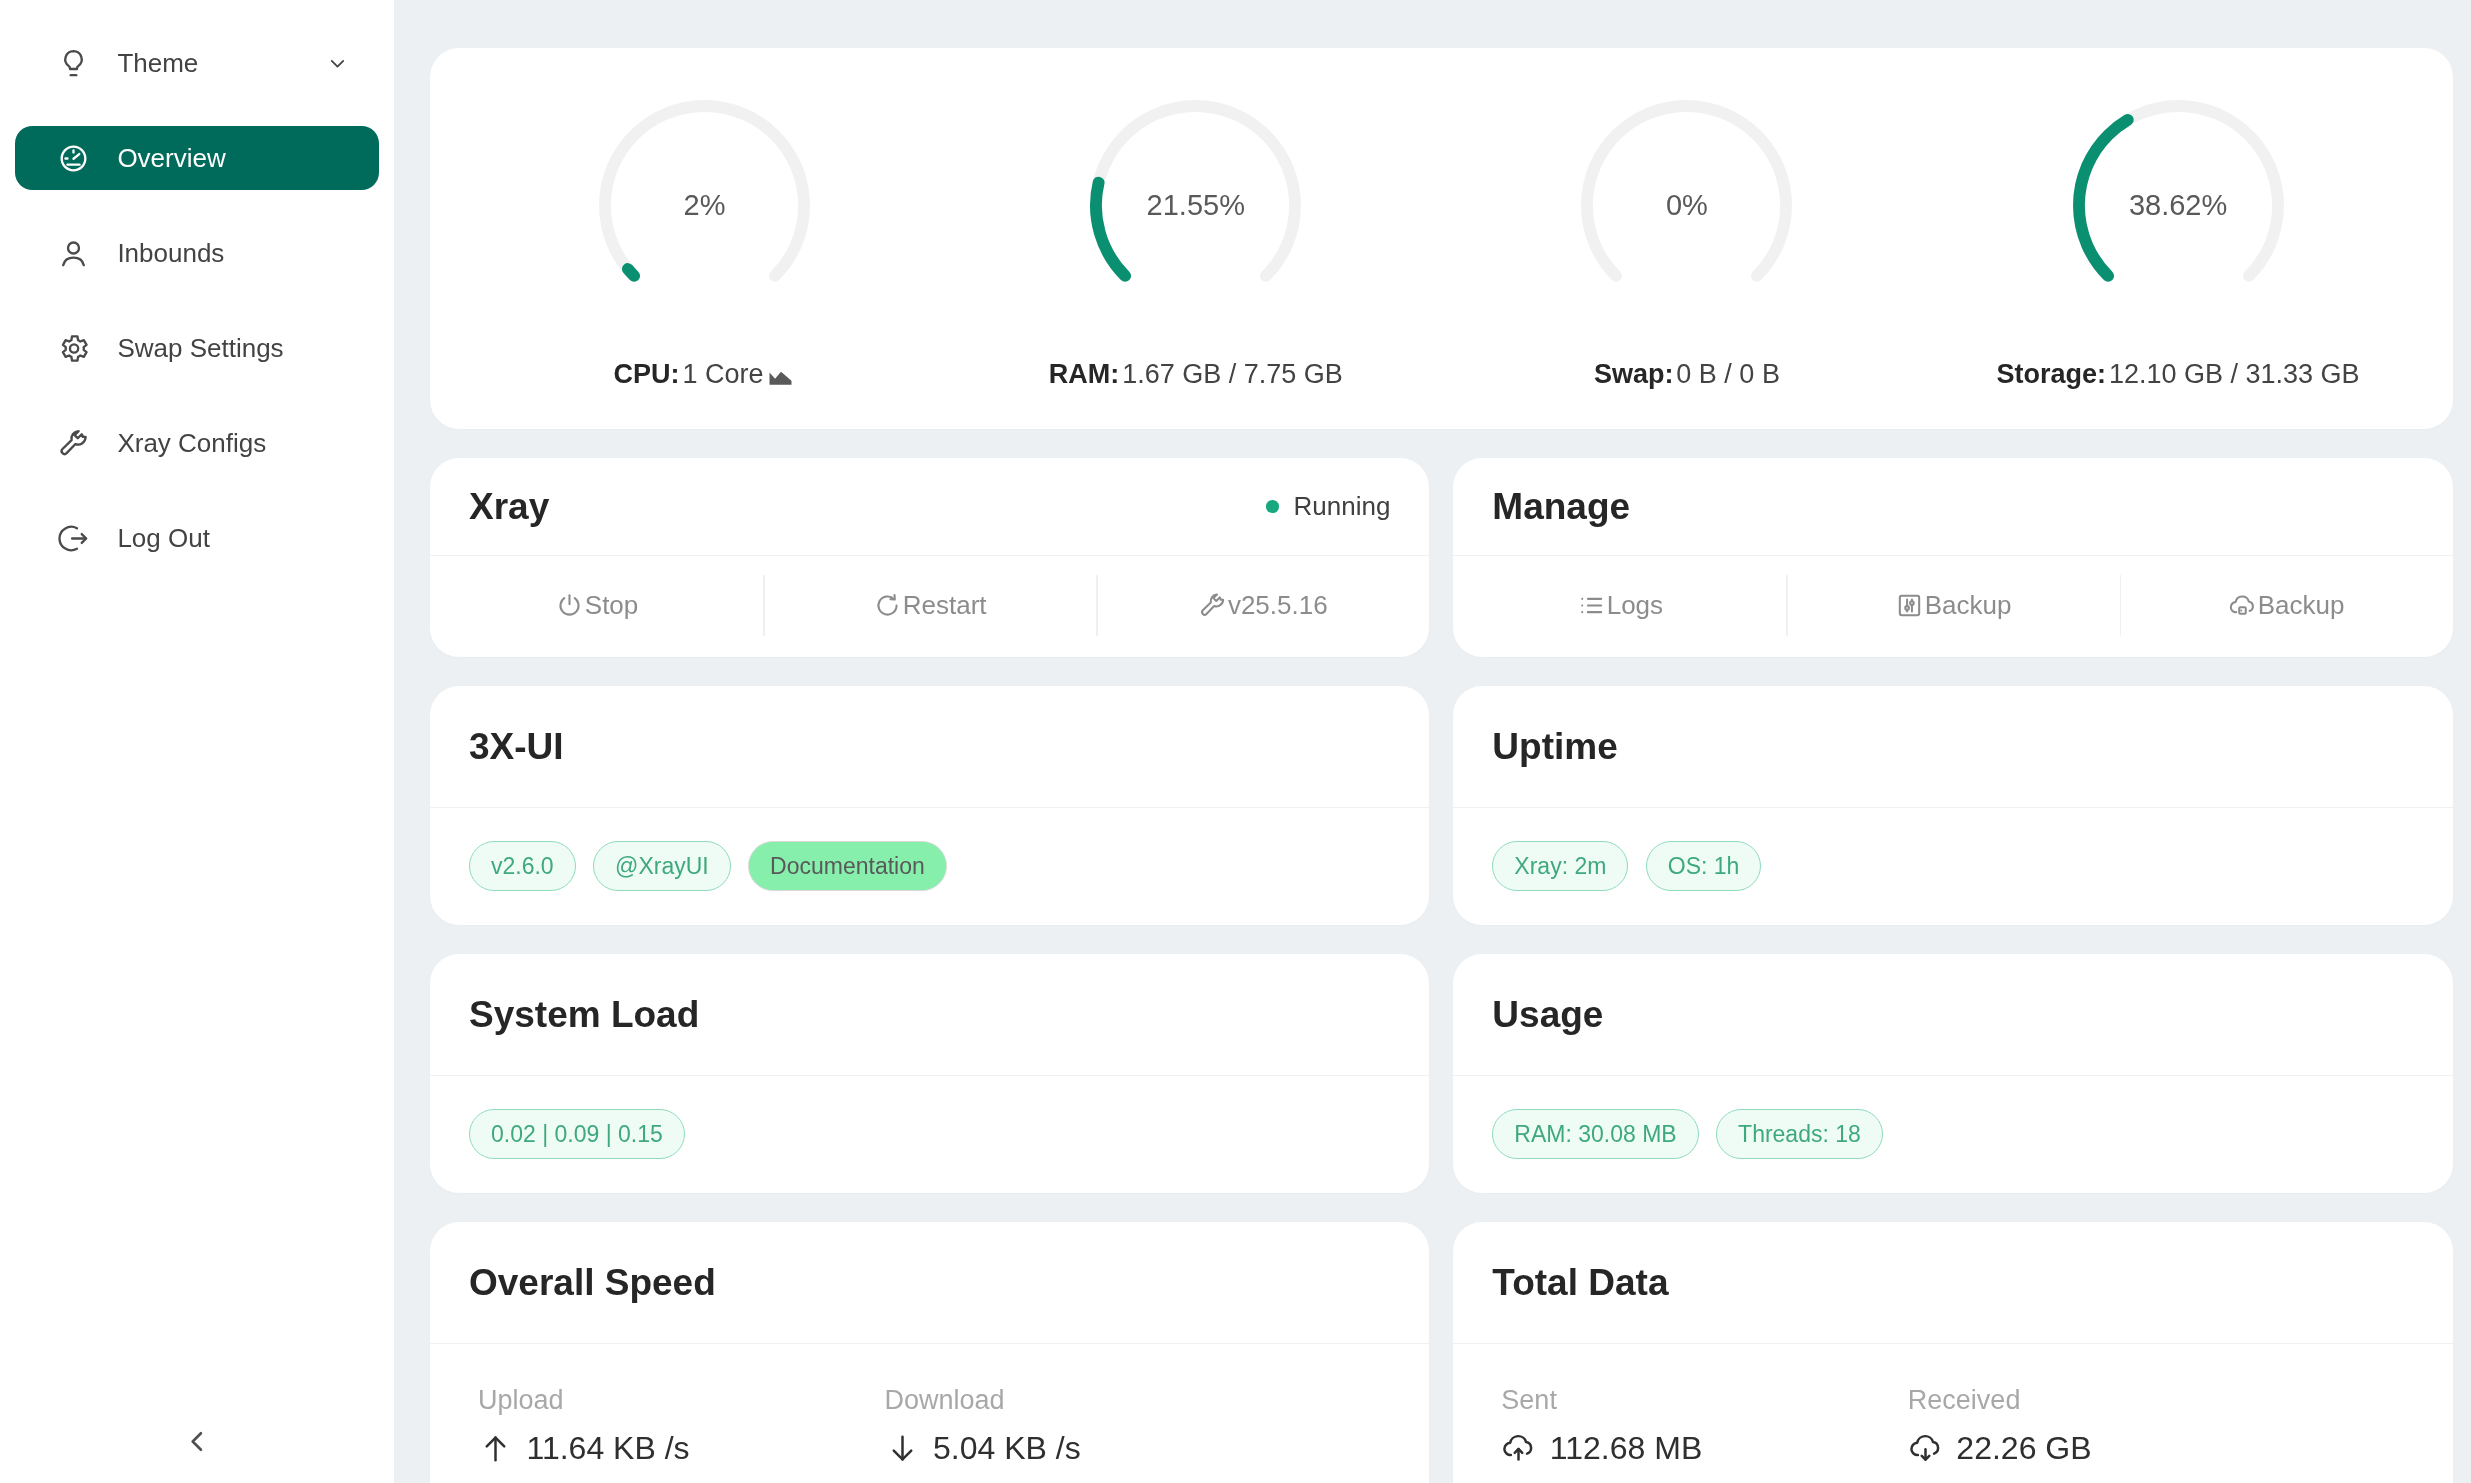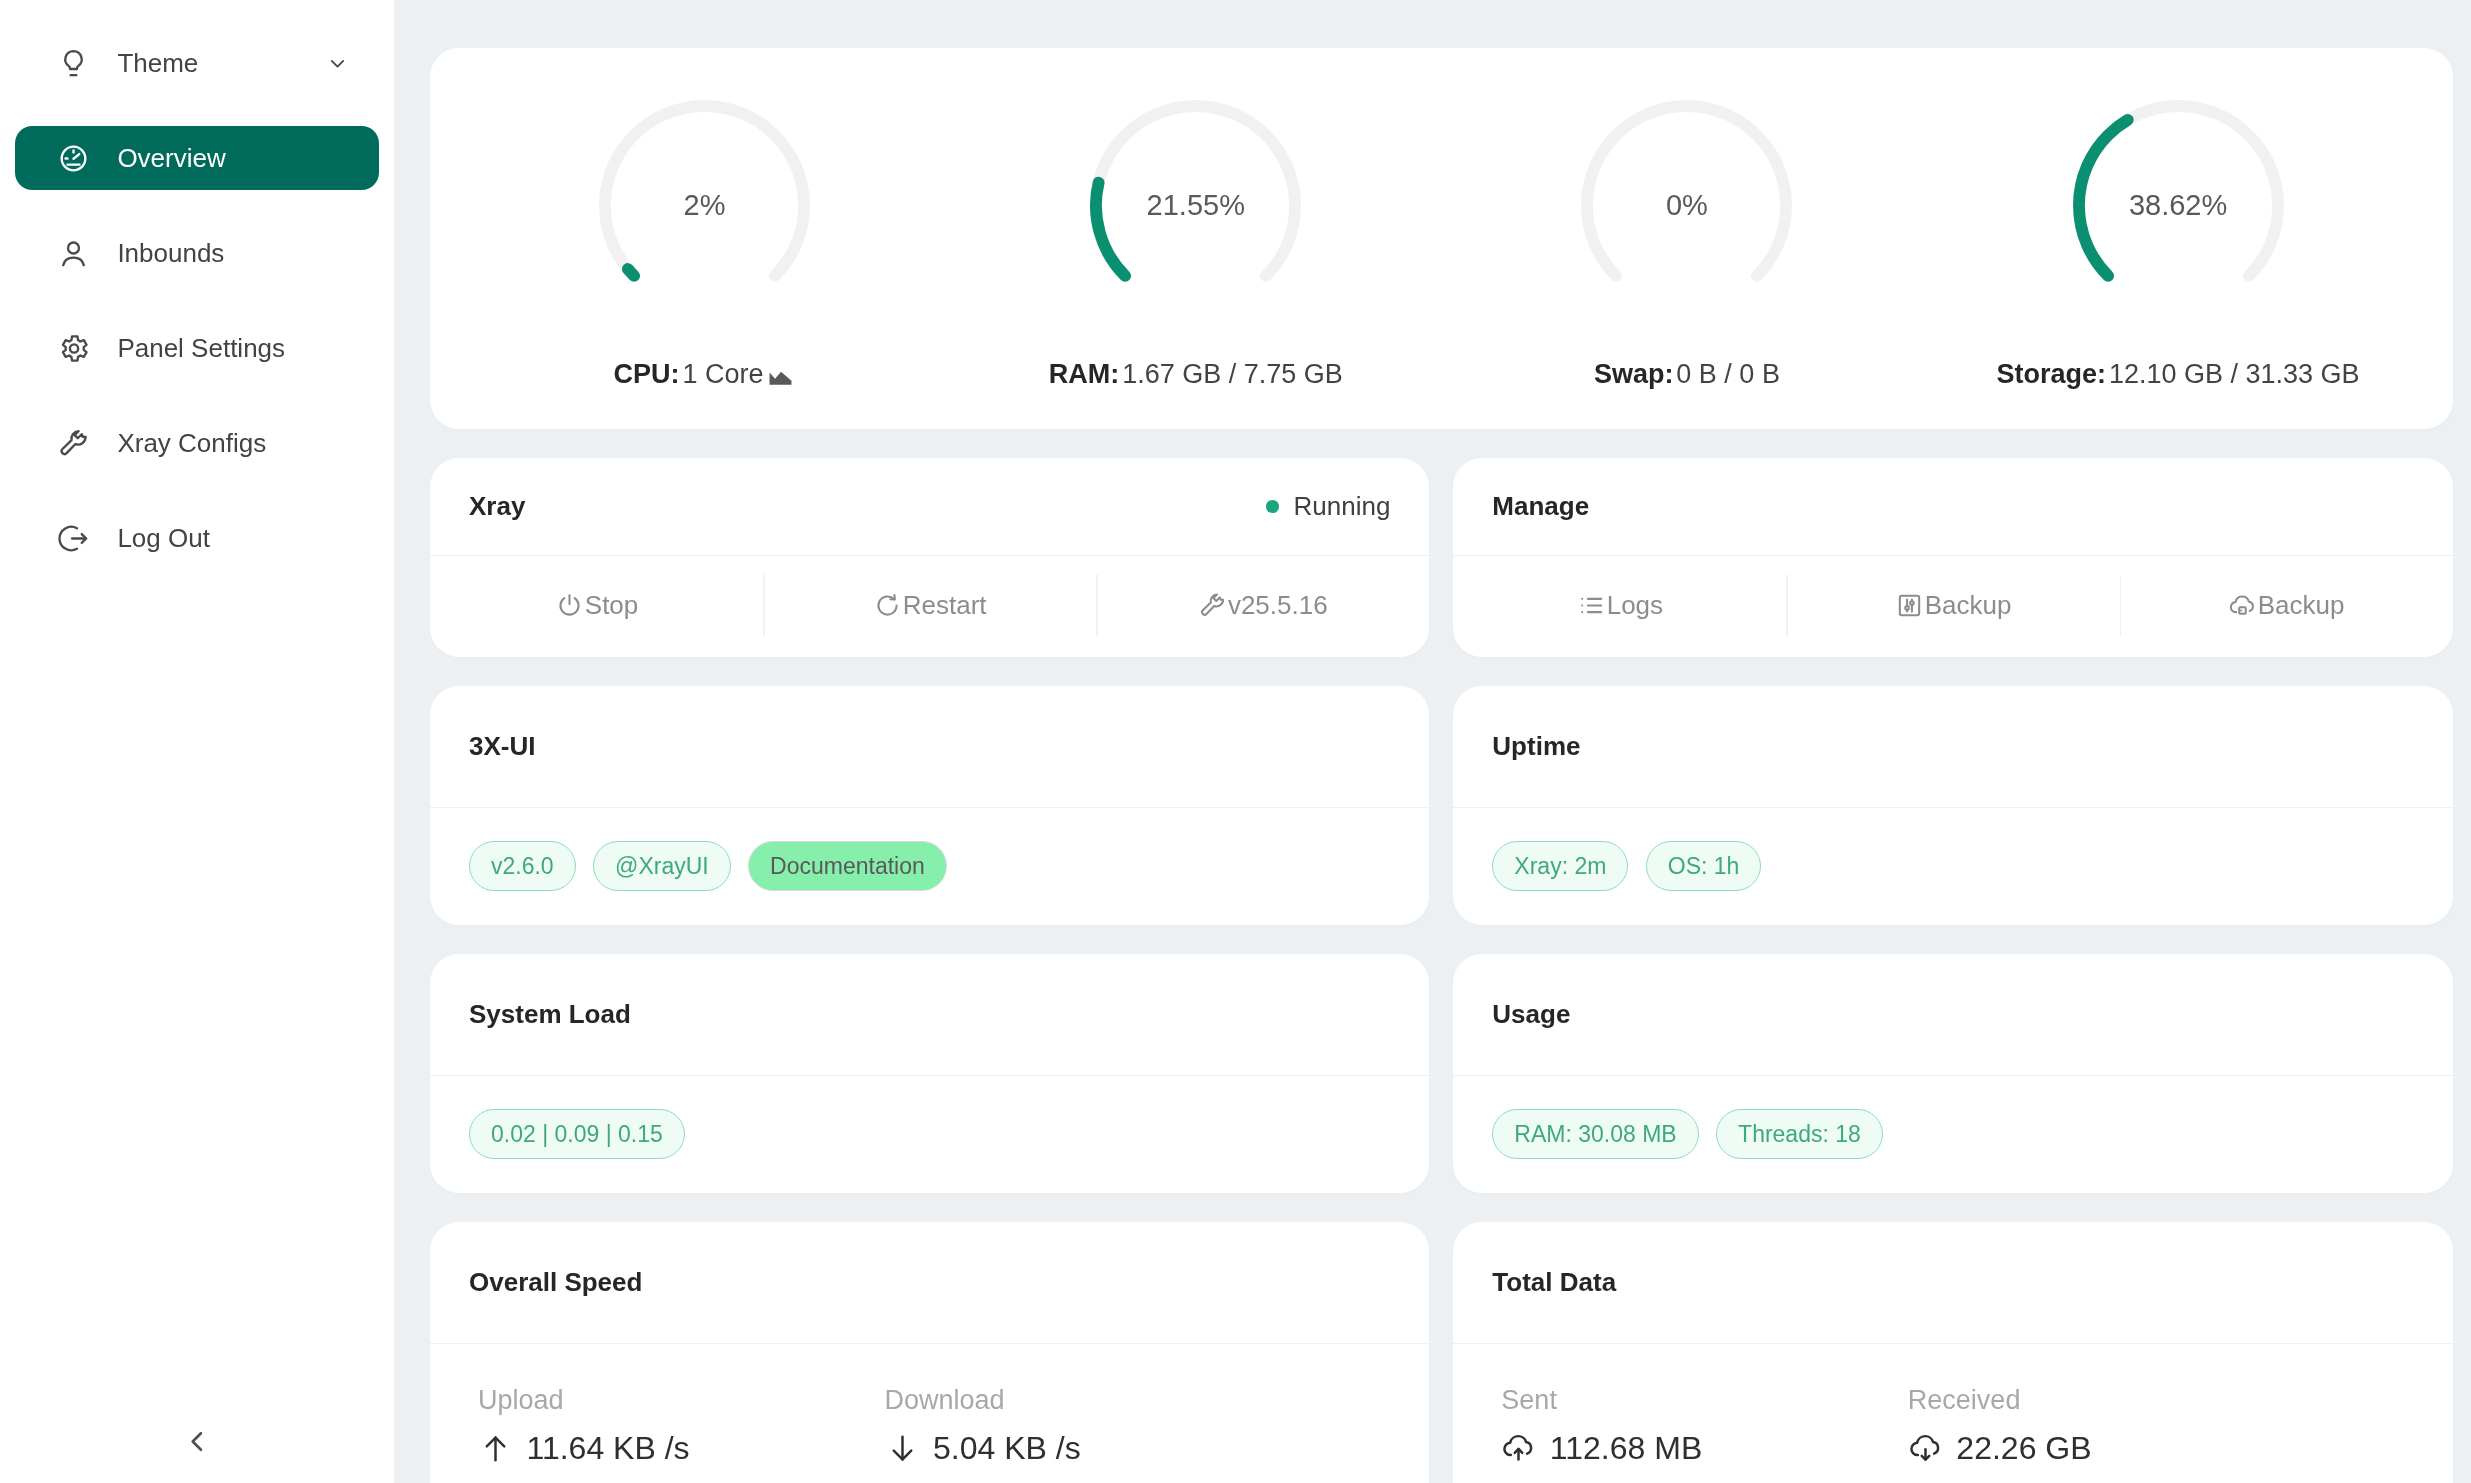--- a/index.html
+++ b/index.html
@@ -58,21 +58,21 @@
     grid-template-columns: 1fr 1fr;
     grid-template-rows: 199px 239px 239px 299px;
     gap: 29px 24px;
   }
   .card-h {
     display: flex; align-items: center; justify-content: space-between;
     padding: 0 39px; border-bottom: 1.9px solid #f0f0f0;
   }
   .r1 .card-h { height: 98px; }
   .r2 .card-h, .r4 .card-h { height: 122px; }
-  .card-title { font-size: 26px; font-weight: 700; color: #262626; }
+  .card-title { font-size: 37px; font-weight: 700; color: #262626; }
 
   .status { display: flex; align-items: center; gap: 14.5px; font-size: 26px; color: #404040; }
   .status .dot { width: 12.6px; height: 12.6px; border-radius: 50%; background: #18A77E; }
 
   .actions { display: flex; height: 99px; align-items: stretch; }
   .action {
     flex: 1; display: flex; align-items: center; justify-content: center; gap: 1px;
     color: #8c8c8c; font-size: 26px; position: relative; cursor: pointer;
   }
   .action + .action::before {
@@ -140,21 +140,21 @@
     <span>Inbounds</span>
   </div>
 
   <div class="nav-item">
     <span class="nicon">
       <svg class="ic" viewBox="0 0 24 24">
           <path d="M19.4 13c.04-.33.06-.66.06-1s-.02-.67-.06-1l2.1-1.6-2-3.5-2.5 1a8 8 0 0 0-1.7-1L14.9 3.2h-4l-.4 2.7a8 8 0 0 0-1.7 1l-2.5-1-2 3.5L6.4 11c-.04.33-.06.66-.06 1s.02.67.06 1l-2.1 1.6 2 3.5 2.5-1a8 8 0 0 0 1.7 1l.4 2.7h4l.4-2.7a8 8 0 0 0 1.7-1l2.5 1 2-3.5-2.1-1.6z"></path>
           <circle cx="12.4" cy="12" r="3"></circle>
         </svg>
     </span>
-    <span>Panel Settings</span>
+    <span>Swap Settings</span>
   </div>
 
   <div class="nav-item">
     <span class="nicon">
       <svg class="ic" viewBox="0 0 24 24">
           <path d="M20.8 7.3a5.5 5.5 0 0 1-7.4 5.1L7 19a2.1 2.1 0 0 1-3-3l6.6-6.4A5.5 5.5 0 0 1 15.7 3l-2.9 2.9 2.3 2.3 2.9-2.9c.5.6.8 1.3.8 1.9z"></path>
         </svg>
     </span>
     <span>Xray Configs</span>
   </div>

